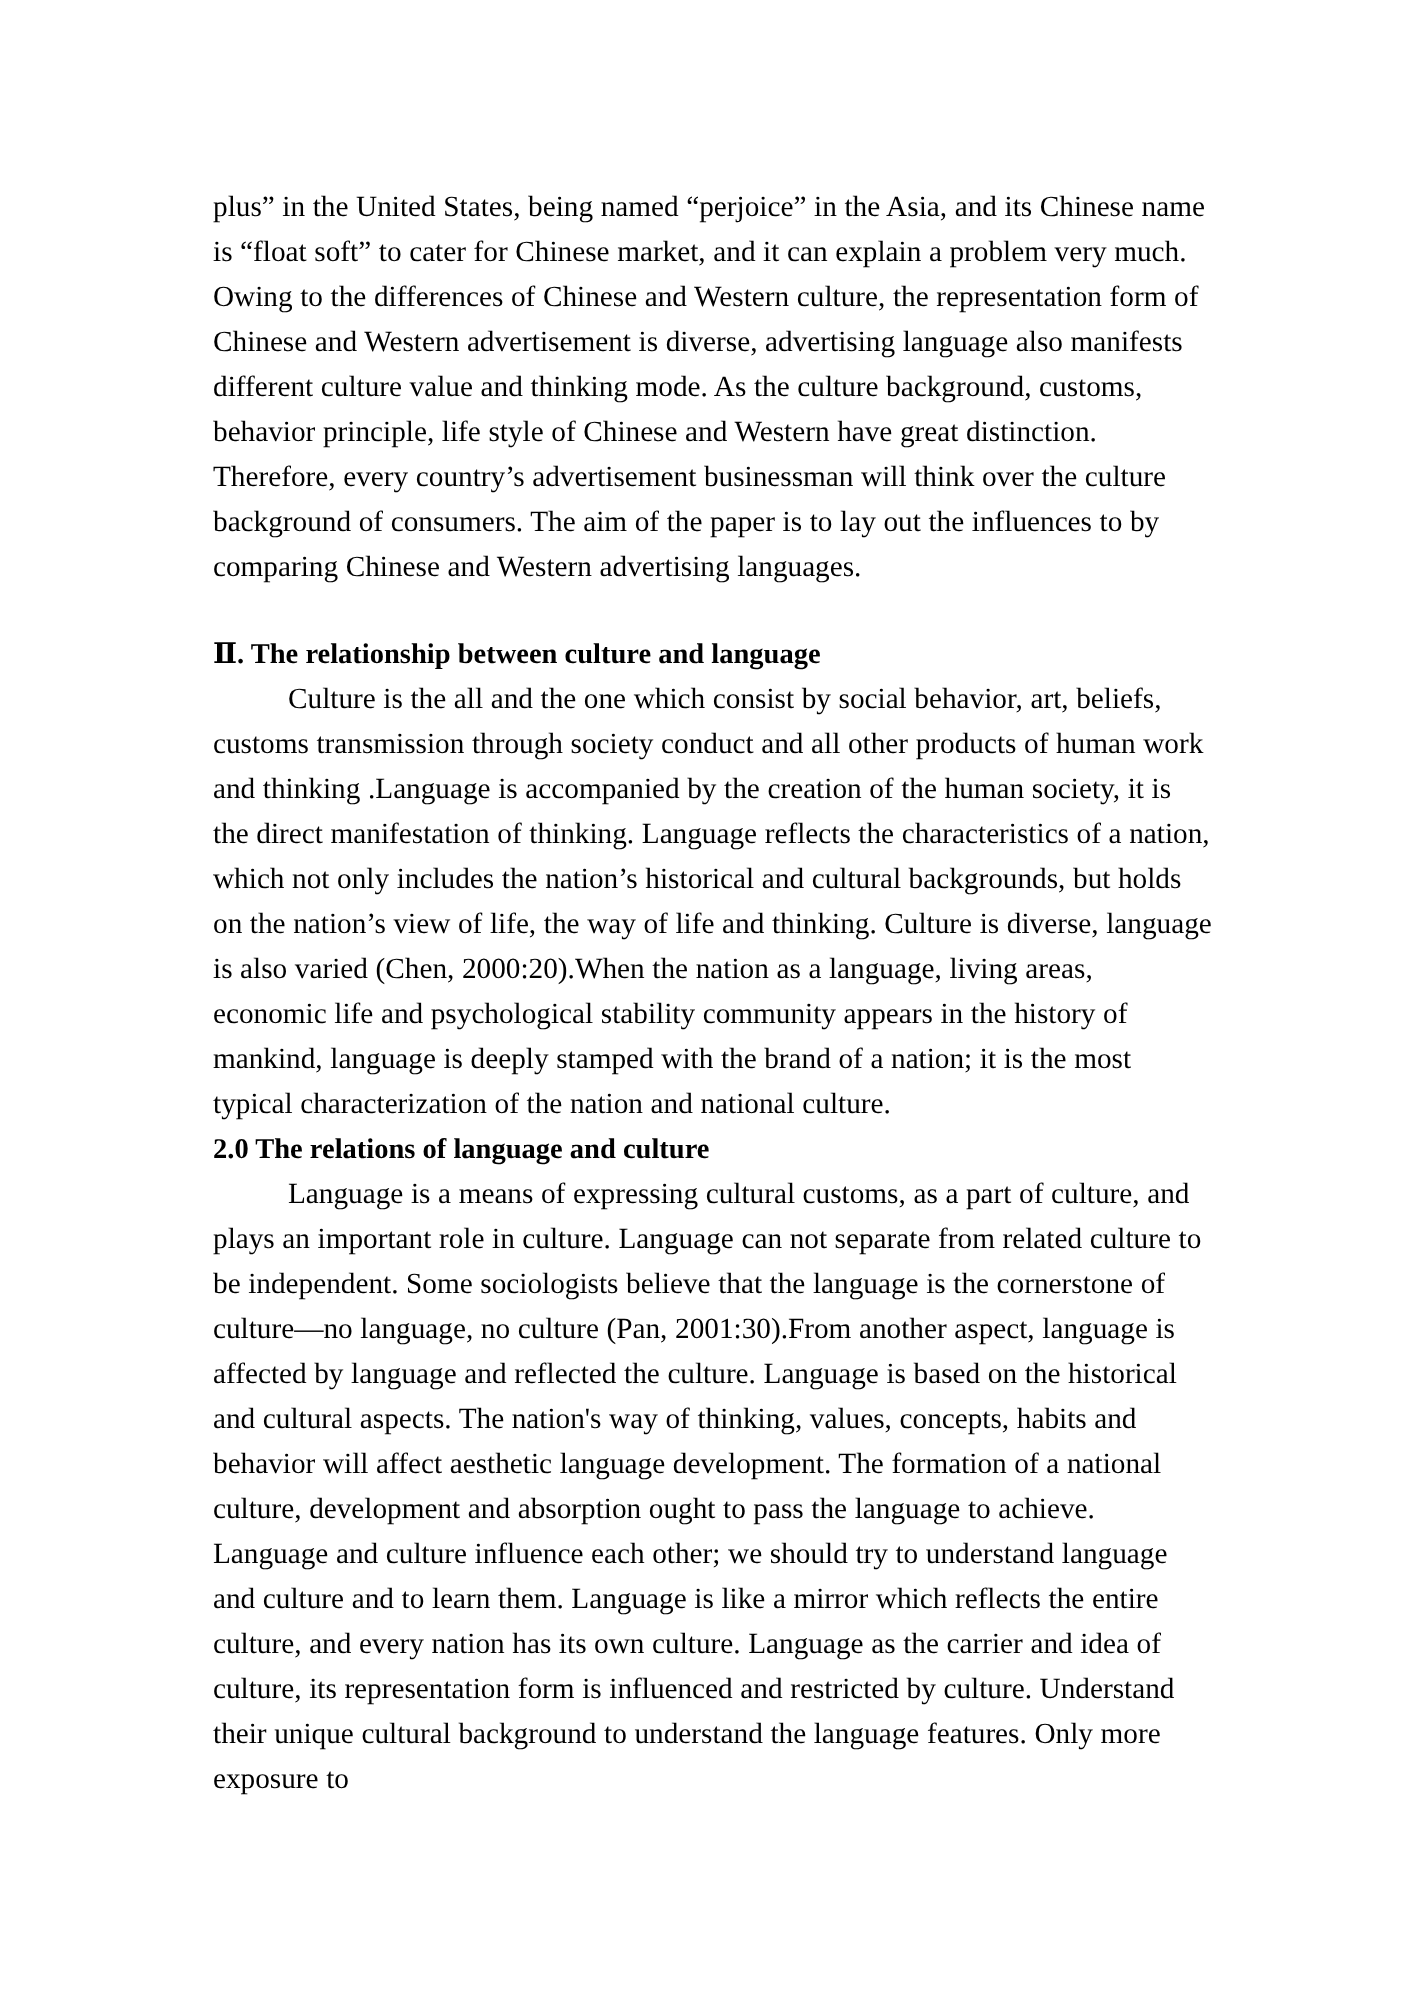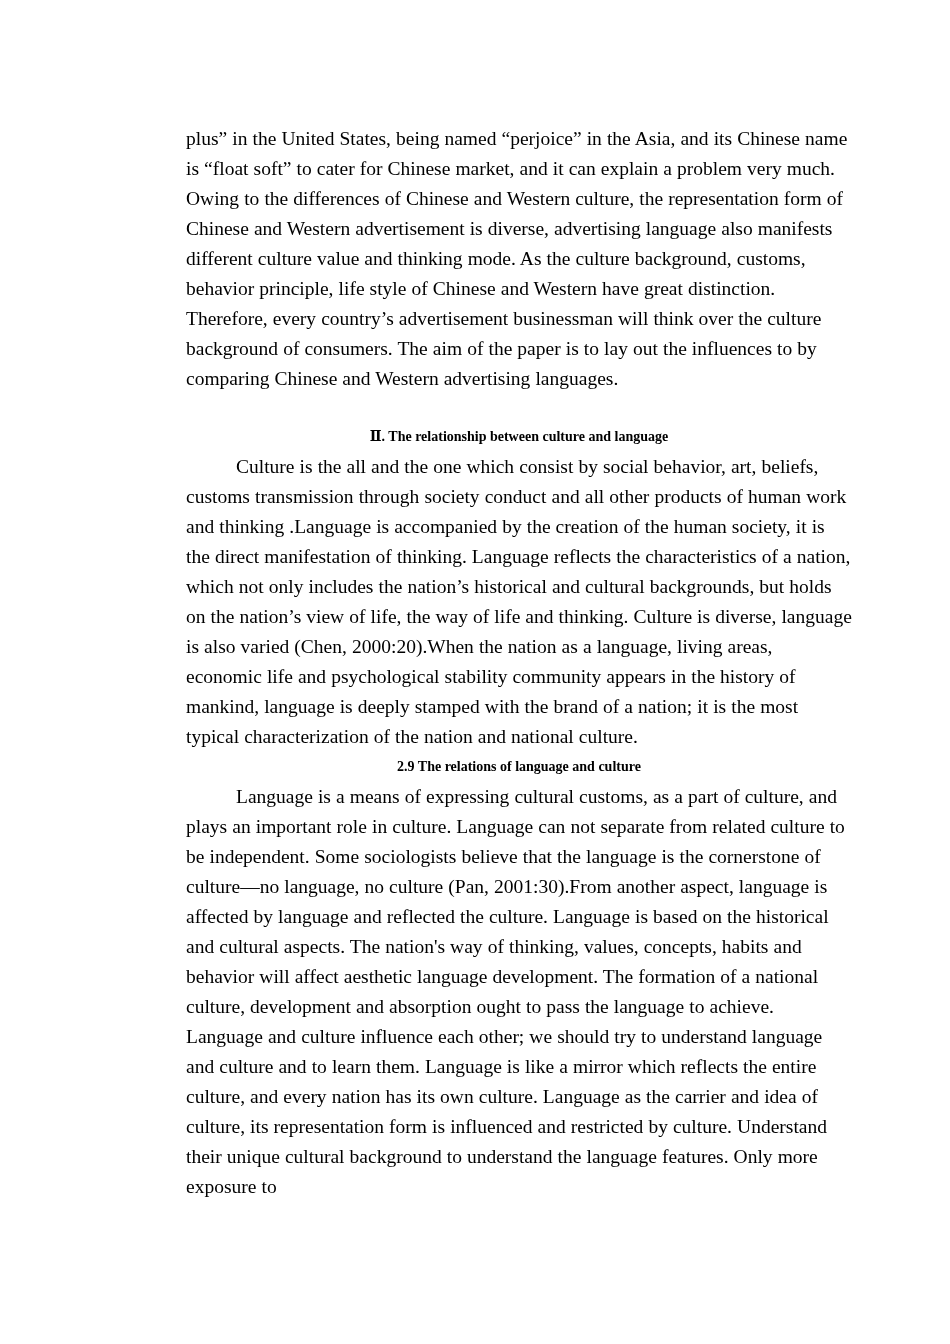--- a/index.html
+++ b/index.html
@@ -19,42 +19,41 @@
     width: 950px;
     height: 1344px;
     background: #ffffff;
     box-sizing: border-box;
   }
   .content {
     position: absolute;
     left: 142px;
     top: 124px;
     width: 666px;
-    margin-left: 44px;
   }
   .para {
     margin: 0;
     font-size: 19.5px;
     line-height: 30px;
     text-align: left;
     text-indent: 0;
     letter-spacing: 0.0px;
     word-spacing: 0.2px;
     hyphens: none;
     -webkit-hyphens: none;
   }
   .para.indent {
     text-indent: 50px;
   }
   .heading {
     margin: 0;
-    font-size: 14px;
+    font-size: 19px;
     line-height: 30px;
     font-weight: bold;
-    text-align: center;
+    text-align: left;
     letter-spacing: 0.0px;
   }
   .spacer-line {
     height: 28px;
   }
 </style>
 </head>
 <body>
 
 <div class="page">
@@ -62,18 +61,18 @@
 
     <p class="para">plus” in the United States, being named “perjoice” in the Asia, and its Chinese name is “float soft” to cater for Chinese market, and it can explain a problem very much. Owing to the differences of Chinese and Western culture, the representation form of Chinese and Western advertisement is diverse, advertising language also manifests different culture value and thinking mode. As the culture background, customs, behavior principle, life style of Chinese and Western have great distinction. Therefore, every country’s advertisement businessman will think over the culture background of consumers. The aim of the paper is to lay out the influences to by comparing Chinese and Western advertising languages.</p>
 
     <div class="spacer-line"></div>
 
     <p class="heading">Ⅱ. The relationship between culture and language</p>
 
 
     <p class="para indent">Culture is the all and the one which consist by social behavior, art, beliefs, customs transmission through society conduct and all other products of human work and thinking .Language is accompanied by the creation of the human society, it is the direct manifestation of thinking. Language reflects the characteristics of a nation, which not only includes the nation’s historical and cultural backgrounds, but holds on the nation’s view of life, the way of life and thinking. Culture is diverse, language is also varied (Chen, 2000:20).When the nation as a language, living areas, economic life and psychological stability community appears in the history of mankind, language is deeply stamped with the brand of a nation; it is the most typical characterization of the nation and national culture.</p>
 
-    <p class="heading">2.9 The relations of language and culture</p>
+    <p class="heading">2.0 The relations of language and culture</p>
 
     <p class="para indent">Language is a means of expressing cultural customs, as a part of culture, and plays an important role in culture. Language can not separate from related culture to be independent. Some sociologists believe that the language is the cornerstone of culture—no language, no culture (Pan, 2001:30).From another aspect, language is affected by language and reflected the culture. Language is based on the historical and cultural aspects. The nation's way of thinking, values, concepts, habits and behavior will affect aesthetic language development. The formation of a national culture, development and absorption ought to pass the language to achieve. Language and culture influence each other; we should try to understand language and culture and to learn them. Language is like a mirror which reflects the entire culture, and every nation has its own culture. Language as the carrier and idea of culture, its representation form is influenced and restricted by culture. Understand their unique cultural background to understand the language features. Only more exposure to</p>
 
   </div>
 </div>
 
 </body></html>

